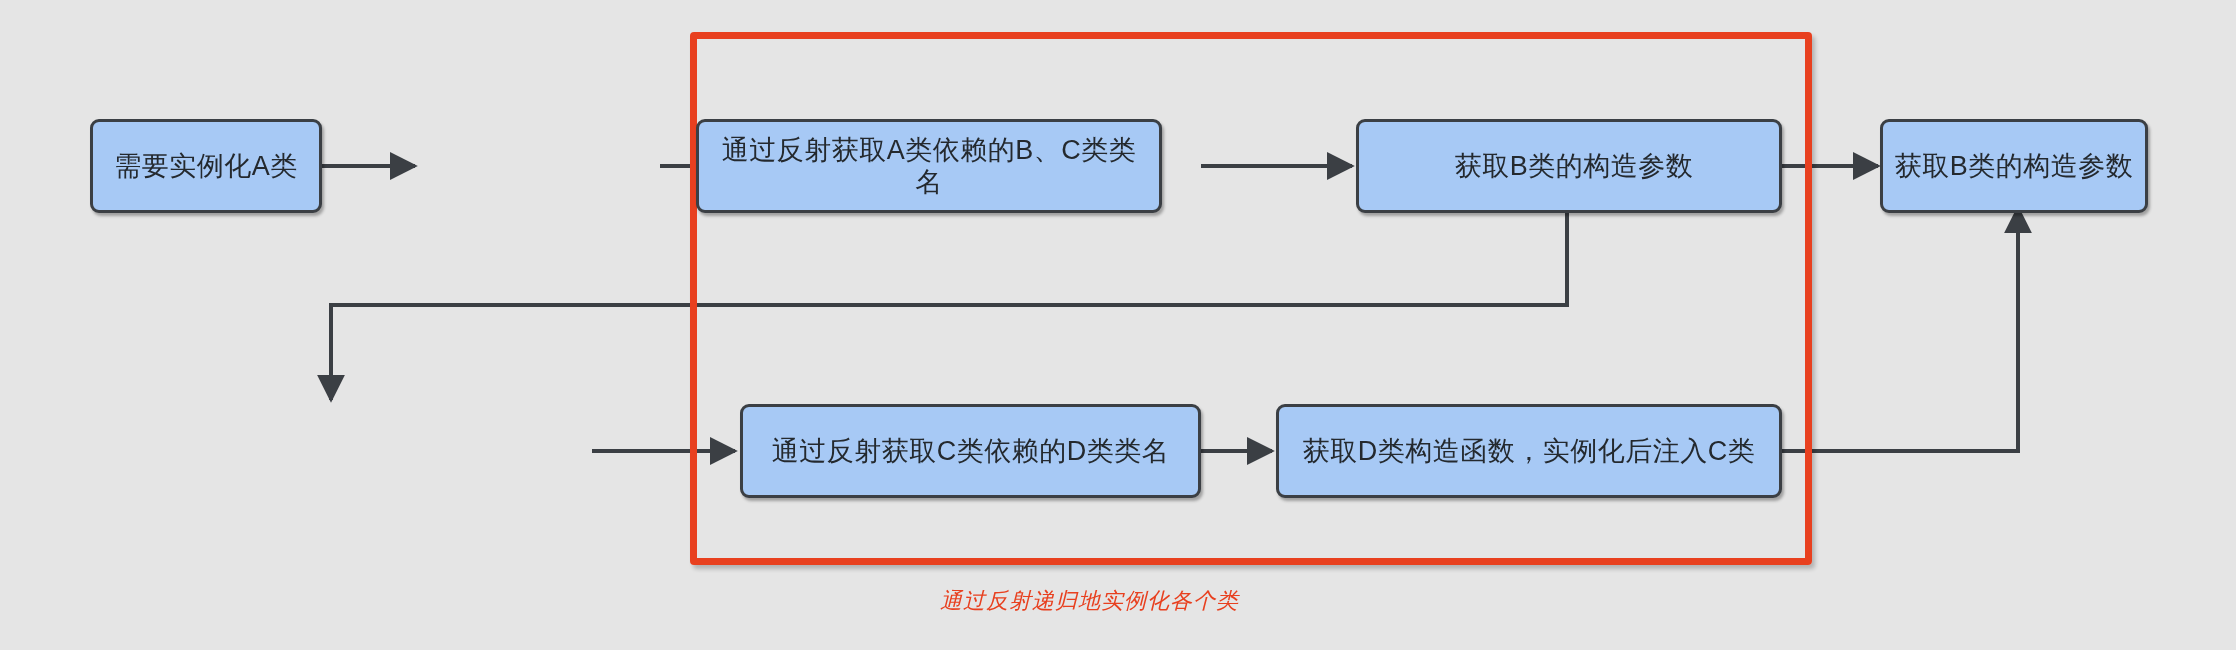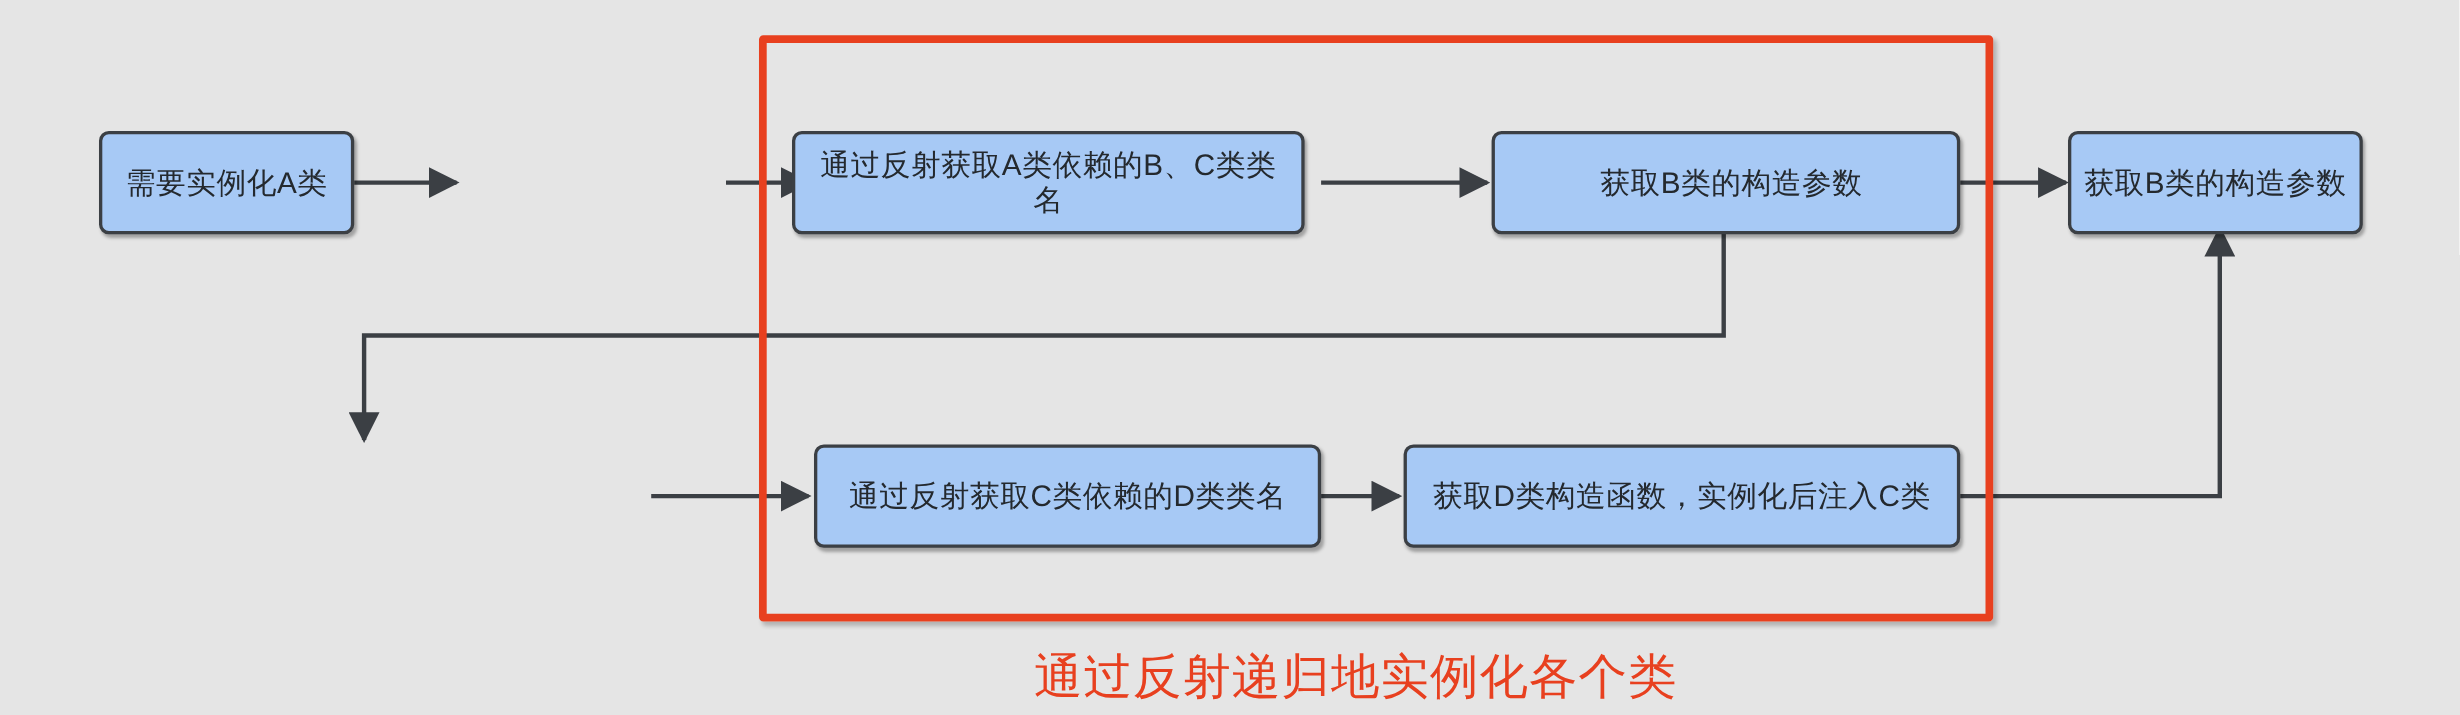--- a/index.html
+++ b/index.html
@@ -47,24 +47,25 @@
     box-sizing: border-box;
     border: 7px solid #e8401f;
     background: transparent;
     border-radius: 4px;
     z-index: 2;
     box-shadow: 3px 4px 4px rgba(0,0,0,0.22);
   }
   .caption {
     position: absolute;
     color: #e8401f;
-    font-size: 44px;
+    font-size: 22px;
     letter-spacing: 1px;
     white-space: nowrap;
     z-index: 4;
+    font-style: italic;
   }
 </style>
 </head>
 <body>
 
 <div id="canvas">
 
   <svg id="diagram-svg" viewBox="0 0 2236 650" xmlns="http://www.w3.org/2000/svg">
     <defs>
       <marker id="arrowhead" viewBox="0 0 10 10" refX="9" refY="5" markerWidth="7" markerHeight="7" orient="auto-start-reverse">
@@ -105,21 +106,21 @@
     </g>
   </svg>
 
   <div class="group-box" style="left:690px; top:32px; width:1122px; height:533px;"></div>
 
   <div class="node" style="left:90px; top:119px; width:232px; height:94px;">
     <span>需要实例化A类</span>
   </div>
 
 
-  <div class="node" style="left:720px; top:119px; width:466px; height:94px;">
+  <div class="node" style="left:696px; top:119px; width:466px; height:94px;">
     <span>通过反射获取A类依赖的B、C类类名</span>
   </div>
 
   <div class="node" style="left:1356px; top:119px; width:426px; height:94px;padding-left:20px;">
     <span>获取B类的构造参数</span>
   </div>
 
   <div class="node" style="left:1880px; top:119px; width:268px; height:94px;">
     <span>获取B类的构造参数</span>
   </div>

